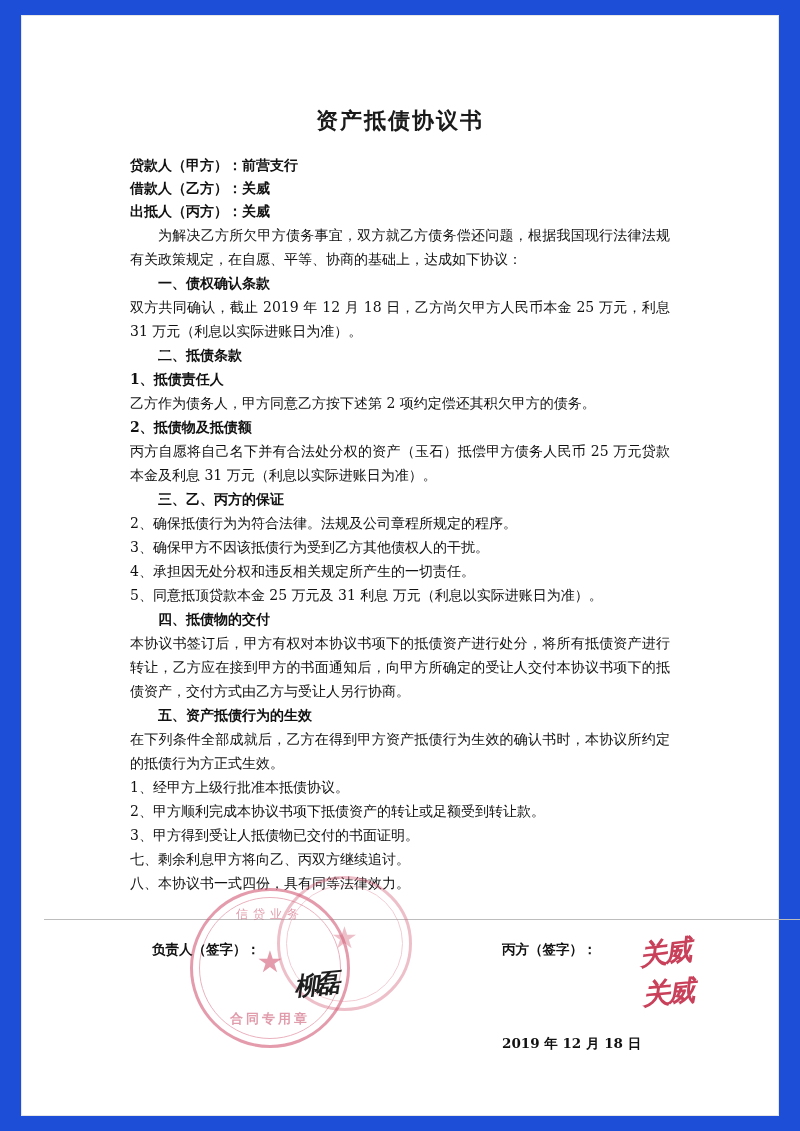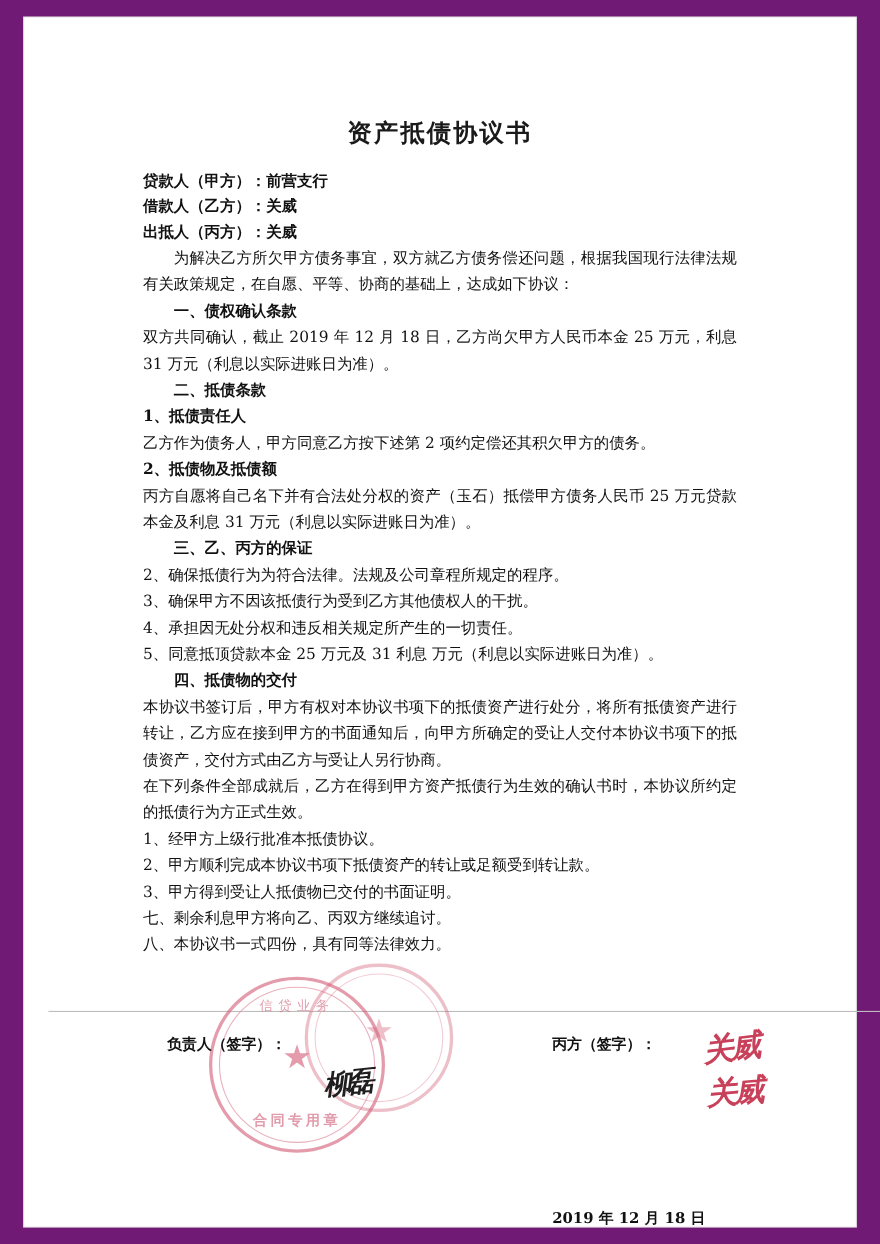--- a/index.html
+++ b/index.html
@@ -9,21 +9,21 @@
   }
   body {
     width: 800px;
     height: 1131px;
     font-family: "DejaVu Sans", "Liberation Sans", sans-serif;
   }
   .page {
     position: relative;
     width: 800px;
     height: 1131px;
-    background: #701a75;
+    background: #1d4ed8;
     box-sizing: border-box;
     overflow: hidden;
   }
   .sheet {
     position: absolute;
     left: 22px;
     top: 16px;
     width: 756px;
     height: 1099px;
     background: #ffffff;
@@ -103,21 +103,21 @@
   }
   .sign-right {
     position: absolute;
     left: 350px;
     top: 0;
     white-space: nowrap;
   }
   .date-line {
     position: absolute;
     left: 480px;
-    top: 1083px;
+    top: 1019px;
     font-size: 13.5px;
     font-weight: bold;
     color: #111;
     font-family: "DejaVu Serif", "Liberation Serif", serif;
     white-space: nowrap;
   }
   
   .seal {
     position: absolute;
     left: 168px;
@@ -244,20 +244,21 @@
 
       <p class="para head">三、乙、丙方的保证</p>
       <p class="para sub">2、确保抵债行为为符合法律。法规及公司章程所规定的程序。</p>
       <p class="para sub">3、确保甲方不因该抵债行为受到乙方其他债权人的干扰。</p>
       <p class="para sub">4、承担因无处分权和违反相关规定所产生的一切责任。</p>
       <p class="para sub">5、同意抵顶贷款本金 25 万元及 31 利息 万元（利息以实际进账日为准）。</p>
 
       <p class="para head">四、抵债物的交付</p>
       <p class="para sub">本协议书签订后，甲方有权对本协议书项下的抵债资产进行处分，将所有抵债资产进行转让，乙方应在接到甲方的书面通知后，向甲方所确定的受让人交付本协议书项下的抵债资产，交付方式由乙方与受让人另行协商。</p>
 
+      <p class="para head">五、资产抵债行为的生效</p>
       <p class="para sub">在下列条件全部成就后，乙方在得到甲方资产抵债行为生效的确认书时，本协议所约定的抵债行为方正式生效。</p>
       <p class="para sub">1、经甲方上级行批准本抵债协议。</p>
       <p class="para sub">2、甲方顺利完成本协议书项下抵债资产的转让或足额受到转让款。</p>
       <p class="para sub">3、甲方得到受让人抵债物已交付的书面证明。</p>
 
       <p class="para sub">七、剩余利息甲方将向乙、丙双方继续追讨。</p>
       <p class="para sub">八、本协议书一式四份，具有同等法律效力。</p>
     </div>
 
     <div class="sep"></div>

